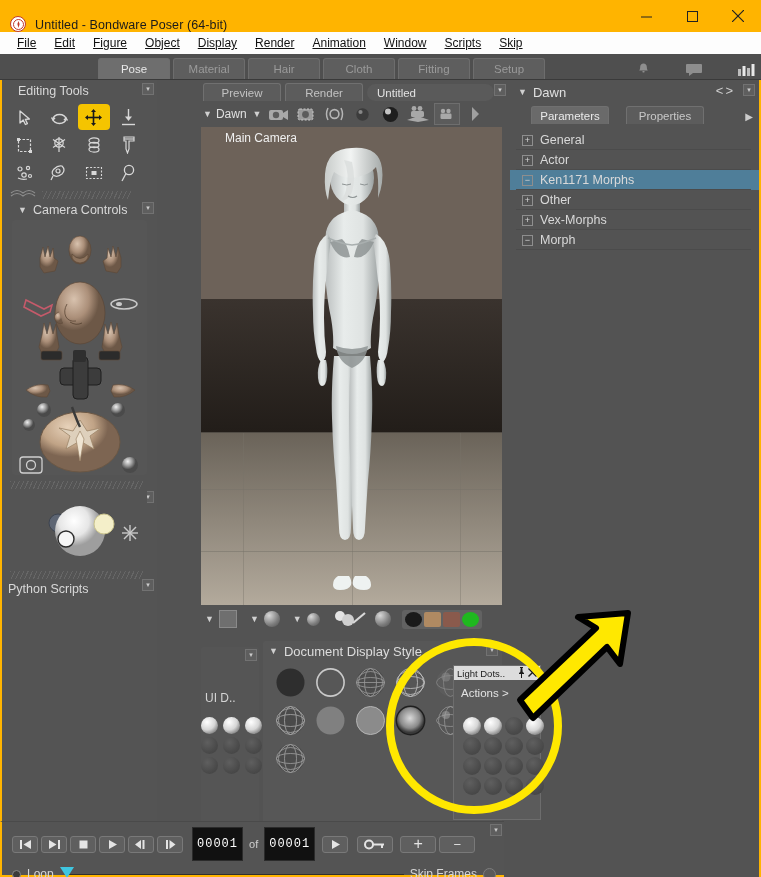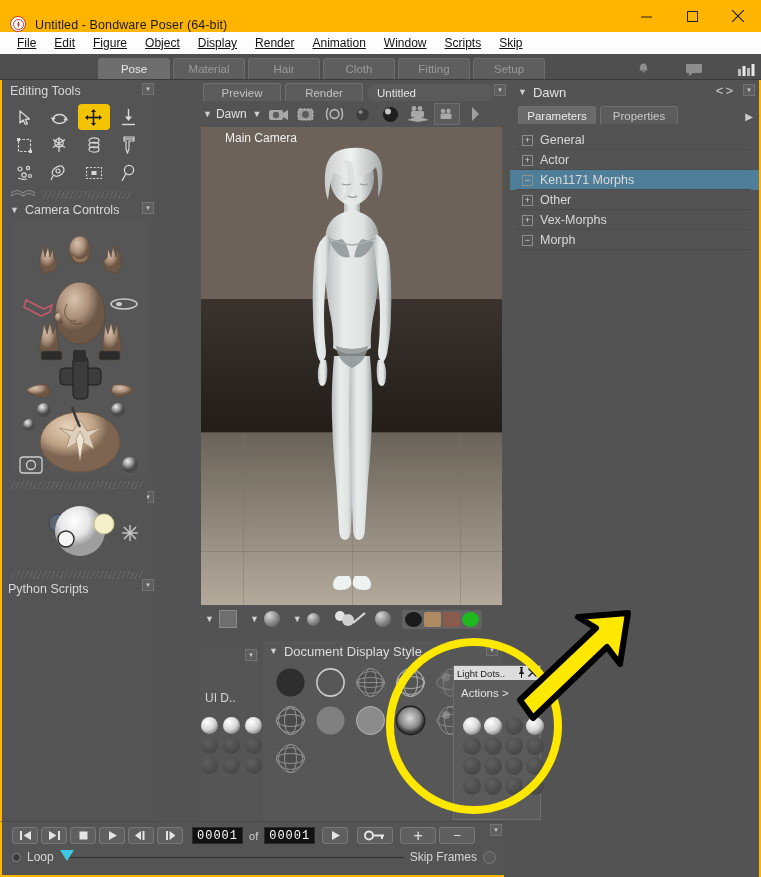--- a/index.html
+++ b/index.html
@@ -69,21 +69,21 @@
     background: #535353; display: flex;
   }
 
   
   .leftcol {
     width: 157px; flex: 0 0 157px; background: #545454;
     border-left: 2px solid #ffb400; position: relative;
     display: flex; flex-direction: column;
   }
   .panel-head {
-    display: flex; align-items: center; height: 21px; padding-left: 8px;
+    display: flex; align-items: center; height: 21px; padding-left: 16px;
     font-size: 12.5px; color: #d8d8d8; position: relative;
   }
   .panel-head .caret { margin-right: 6px; color: #cfcfcf; font-size: 9px; }
   .corner-btn {
     position: absolute; right: 3px; top: 3px; width: 12px; height: 12px;
     background: #5e5e5e; border: 1px solid #727272;
     display: flex; align-items: center; justify-content: center;
     font-size: 7px; color: #cbcbcb;
   }
   .tools-grid {
@@ -248,21 +248,21 @@
   .tl-row1 { display: flex; align-items: center; gap: 3px; padding: 5px 4px 0 10px; }
   .tl-btn {
     width: 26px; height: 17px; background: #5f5f5f; border: 1px solid #797979;
     border-radius: 3px; display: flex; align-items: center; justify-content: center;
     color: #e4e4e4;
   }
   .tl-btn.wide { width: 36px; }
   .frame-box {
     height: 17px; background: #111; border: 1px solid #2b2b2b; color: #fff;
     font-family: "Liberation Mono", monospace; font-size: 12px;
-    display: flex; align-items: center; padding: 7px 4px; letter-spacing: 1px;
+    display: flex; align-items: center; padding: 16px 4px; letter-spacing: 1px;
   }
   .tl-of { font-size: 11px; color: #cfcfcf; padding: 0 3px; }
   .tl-row2 {
     display: flex; align-items: center; padding: 6px 8px 0 10px; gap: 6px;
   }
   .loop-dot {
     width: 9px; height: 9px; border-radius: 50%; background: #3a3a3a;
     border: 1px solid #888;
   }
   .loop-label, .skip-label { font-size: 12px; color: #d6d6d6; }
@@ -292,21 +292,21 @@
     letter-spacing: 2px;
   }
   .param-tabs {
     display: flex; align-items: flex-end; height: 20px; padding-left: 8px;
     position: relative;
   }
   .ptab {
     height: 18px; min-width: 78px; background: #5c5c5c; border: 1px solid #707070;
     border-bottom: none; border-radius: 3px 3px 0 0; margin-right: 4px;
     display: flex; align-items: center; justify-content: center;
-    font-size: 11.5px; color: #c8c8c8;
+    font-size: 11.5px; color: #c8c8c8; margin-left: 13px;
   }
   .ptab.active { background: #6a6a6a; color: #eaeaea; }
   .ptab-more { position: absolute; right: 6px; bottom: 2px; color: #cbcbcb; font-size: 10px; }
   .tree { padding-top: 6px; }
   .tree-row {
     height: 20px; display: flex; align-items: center; padding-left: 12px;
     font-size: 12.5px; color: #d9d9d9; position: relative;
   }
   .tree-row.sel { background: #4f7e99; }
   .tree-row::after {

